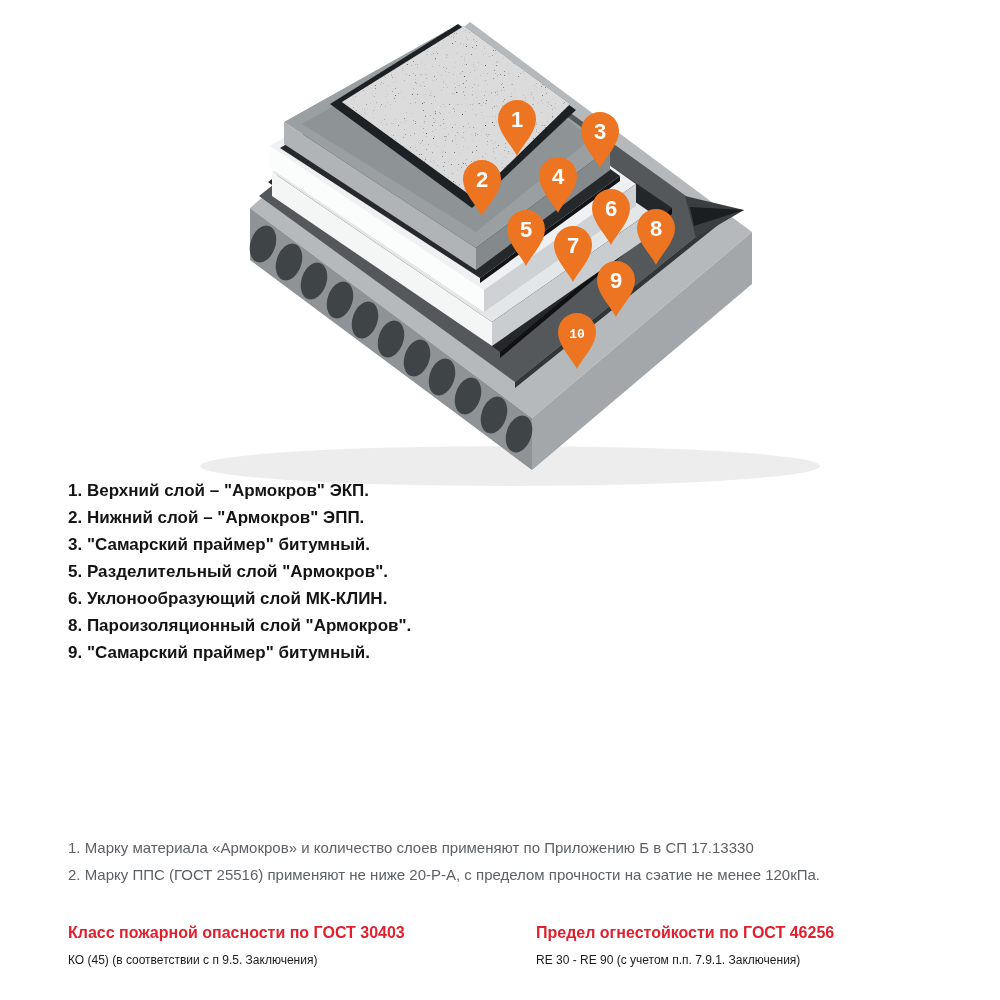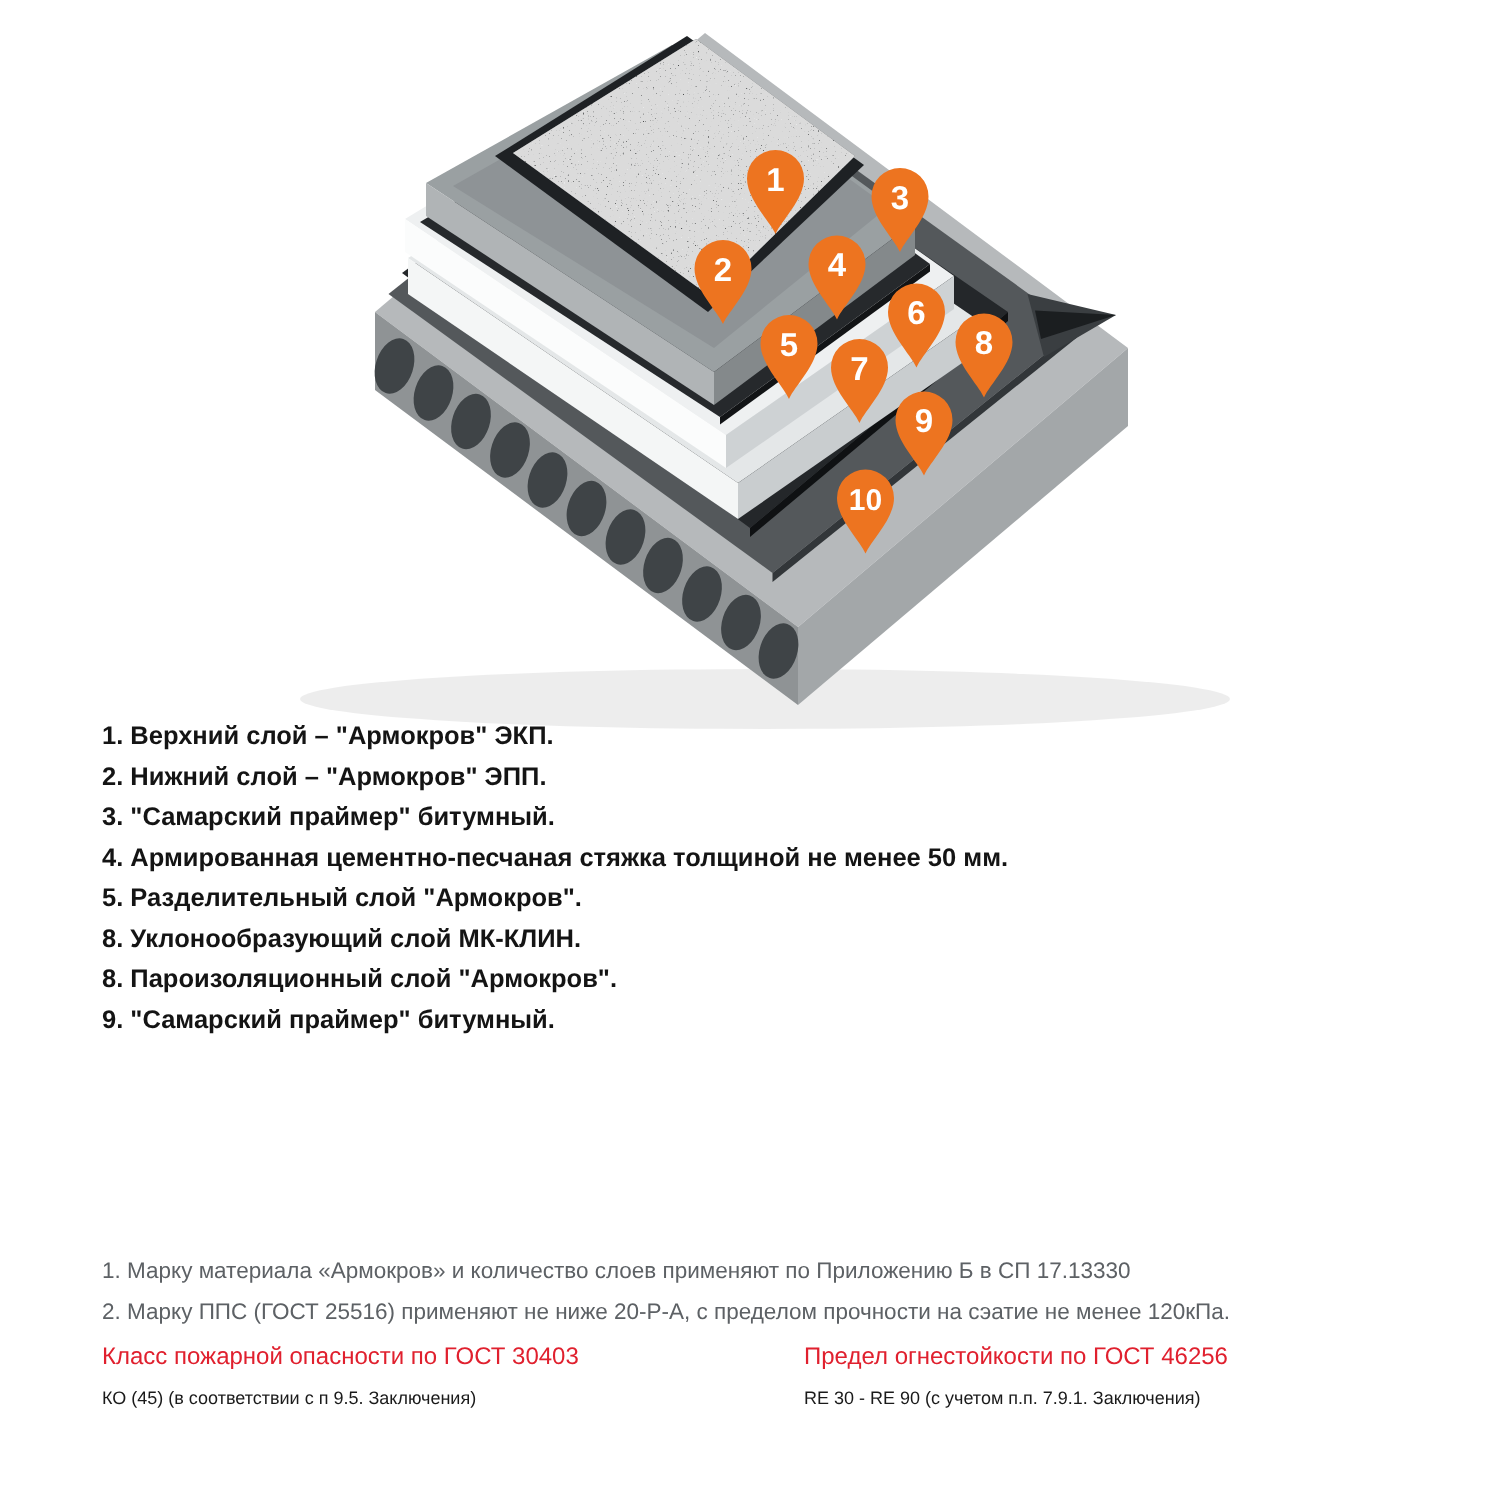--- a/index.html
+++ b/index.html
@@ -9,38 +9,38 @@
   }
   
   .illustration{position:absolute;left:140px;top:10px;width:780px;height:480px;}
   .layers-svg{position:absolute;left:0;top:0;width:780px;height:480px;}
   .pin{position:absolute;width:42px;height:58px;}
   .pin svg{position:absolute;left:0;top:0;width:42px;height:58px;}
   .pin .pin-num{
     position:absolute;left:0;top:8px;width:42px;text-align:center;
     color:#ffffff;font-size:22px;font-weight:700;line-height:25px;
   }
-  .pin.two-digit .pin-num{font-size:20px;top:10px;}
+  .pin.two-digit .pin-num{font-size:13px;top:10px;font-family:Liberation Mono, monospace;}
   
   .legend{position:absolute;left:68px;top:477px;width:720px;}
   .legend-item{
     font-size:17px;font-weight:700;color:#141414;line-height:27px;
     white-space:nowrap;
   }
   
   .footnotes{position:absolute;left:68px;top:786px;width:800px;margin-top:48px;}
   .footnote-item{
     font-size:15px;font-weight:400;color:#5d6165;line-height:27px;
     white-space:nowrap;
   }
   
   .fire-col{position:absolute;top:895px;width:440px;}
   .fire-col.left{left:68px;}
   .fire-col.right{left:536px;}
-  .fire-heading{font-size:16px;font-weight:400;color:#e0202e;line-height:20px;}
+  .fire-heading{font-size:16px;font-weight:700;color:#e0202e;line-height:20px;margin-top:28px;}
   .fire-value{font-size:12px;font-weight:400;color:#1a1a1a;line-height:20px;margin-top:7px;}
 </style>
 </head>
 <body>
 
 <div class="canvas">
 
   <div class="illustration">
     <svg class="layers-svg" viewBox="0 0 780 480">
       <defs>
@@ -188,23 +188,22 @@
           <path d="M21 57 C17 48 2 34 2 20 A19 19 0 1 1 40 20 C40 34 25 48 21 57 Z" fill="#ed7420"></path>
         </svg>
         <span class="pin-num">10</span>
       </div>
   </div>
 
   <div class="legend">
     <div class="legend-item">1. Верхний слой – "Армокров" ЭКП.</div>
     <div class="legend-item">2. Нижний слой – "Армокров" ЭПП.</div>
     <div class="legend-item">3. "Самарский праймер" битумный.</div>
-    <div class="legend-item">4. Армированная цементно-песчаная стяжка толщиной не менее 50 мм.</div>
     <div class="legend-item">5. Разделительный слой "Армокров".</div>
-    <div class="legend-item">8. Уклонообразующий слой МК-КЛИН.</div>
+    <div class="legend-item">6. Уклонообразующий слой МК-КЛИН.</div>
     <div class="legend-item">8. Пароизоляционный слой "Армокров".</div>
     <div class="legend-item">9. "Самарский праймер" битумный.</div>
   </div>
 
   <div class="footnotes">
     <div class="footnote-item">1. Марку материала «Армокров» и количество слоев применяют по Приложению Б в СП 17.13330</div>
     <div class="footnote-item">2. Марку ППС (ГОСТ 25516) применяют не ниже 20-Р-А, с пределом прочности на сэатие не менее 120кПа.</div>
   </div>
 
   <div class="fire-col left">

